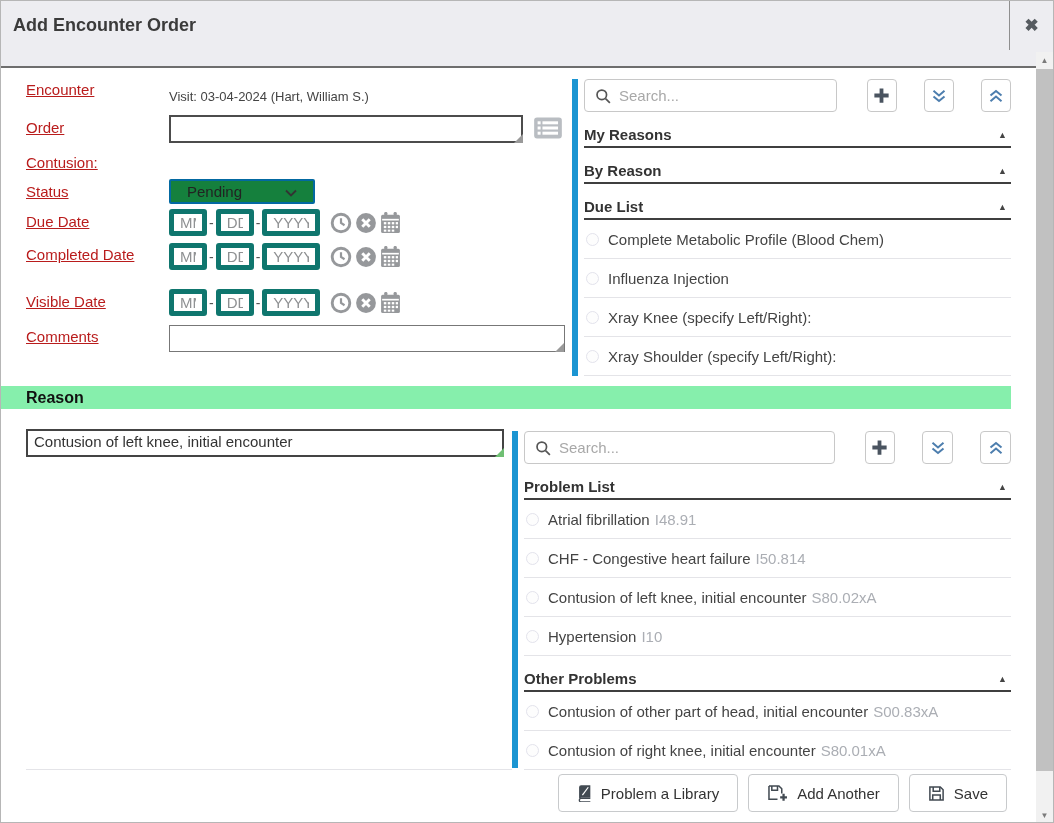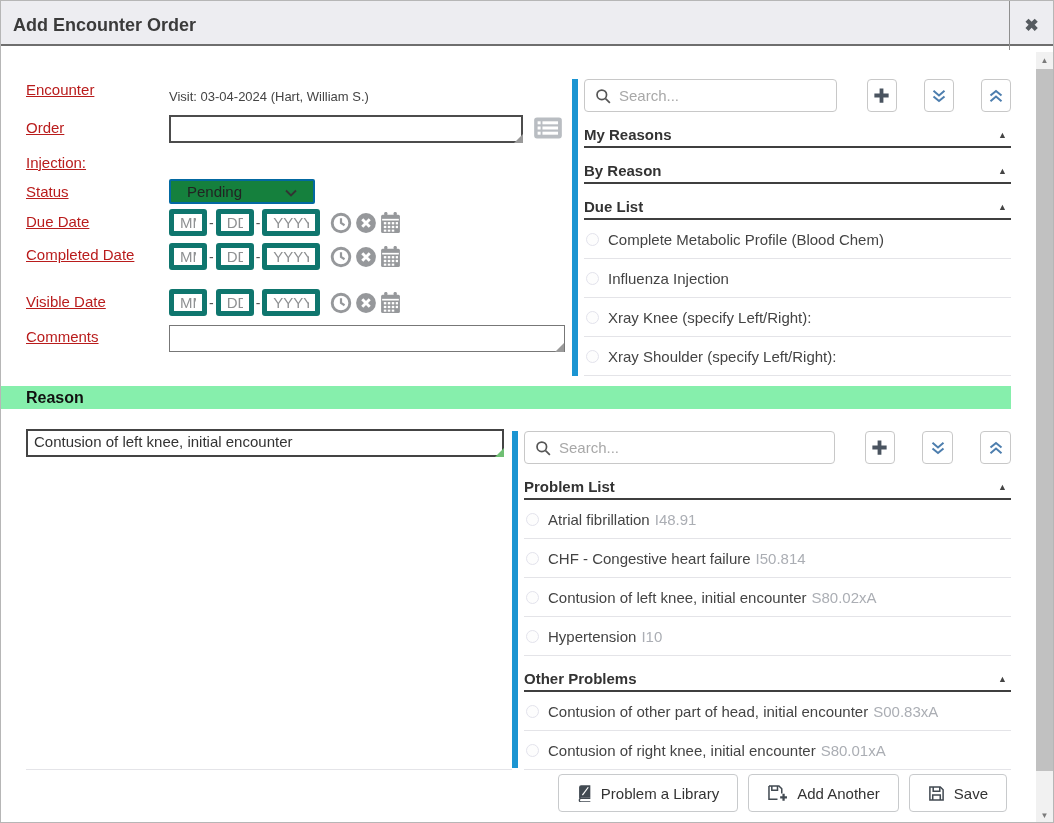--- a/index.html
+++ b/index.html
@@ -1,21 +1,21 @@
 <!DOCTYPE html>
 <html><head>
 <meta charset="utf-8">
 <style>
   * { margin:0; padding:0; box-sizing:border-box; }
   html,body { background:#fff; }
   body { font-family:"Liberation Sans", sans-serif; }
   .stage { position:relative; width:1054px; height:823px; background:#fff; border:1px solid #b6b6b6; overflow:hidden; }
 
   
-  .titlebar { position:absolute; left:0; top:0; width:100%; height:45px; background:#ededf1; border-bottom:2px solid #6e6e6e; }
+  .titlebar { position:absolute; left:0; top:0; width:100%; height:67px; background:#ededf1; border-bottom:2px solid #6e6e6e; }
   .titlebar .title { position:absolute; left:12px; top:14px; font-size:18px; font-weight:bold; color:#3b3b3b; }
   .close-area { position:absolute; right:0; top:0; width:44px; height:49px; border-left:1px solid #8f8f8f; display:flex; align-items:center; justify-content:center; cursor:pointer; }
   .close-x { font-size:17px; font-weight:bold; color:#565b60; line-height:1; }
 
   
   .vscroll { position:absolute; right:0; top:51px; width:17px; height:772px; background:#f1f1f1; }
   .vscroll .arrow { position:absolute; left:0; width:17px; height:17px; display:flex; align-items:center; justify-content:center; font-size:8px; color:#7a7a7a; }
   .vscroll .arrow.up { top:0; }
   .vscroll .arrow.down { bottom:0; }
   .vscroll .thumb { position:absolute; left:0; top:17px; width:17px; height:702px; background:#c1c1c1; }
@@ -102,21 +102,21 @@
       <rect x="1" y="1" width="24" height="18" rx="2.5" fill="#b9bdc2"></rect>
       <rect x="4" y="4.2" width="2.6" height="2.6" fill="#fff"></rect>
         <rect x="8.2" y="4.2" width="13.5" height="2.6" fill="#fff"></rect>
       <rect x="4" y="8.7" width="2.6" height="2.6" fill="#fff"></rect>
         <rect x="8.2" y="8.7" width="13.5" height="2.6" fill="#fff"></rect>
       <rect x="4" y="13.2" width="2.6" height="2.6" fill="#fff"></rect>
         <rect x="8.2" y="13.2" width="13.5" height="2.6" fill="#fff"></rect>
     </svg>
   </button>
 
-  <div class="flabel" style="top:152px">Injection:</div>
+  <div class="flabel" style="top:152px">Contusion:</div>
 
   <div class="flabel" style="top:181px">Status</div>
   <div class="select-box">
     <span class="sel-text">Pending</span>
     <span class="sel-caret">
       <svg viewBox="0 0 12 8" width="12" height="8" fill="none" stroke="#333" stroke-width="1.8">
           <path d="M1 1.5l5 5 5-5"></path>
         </svg>
     </span>
   </div>

